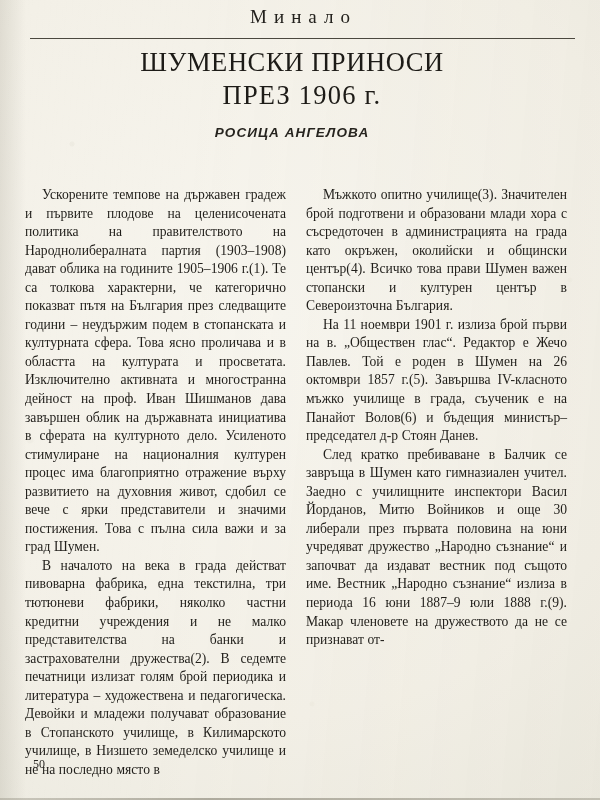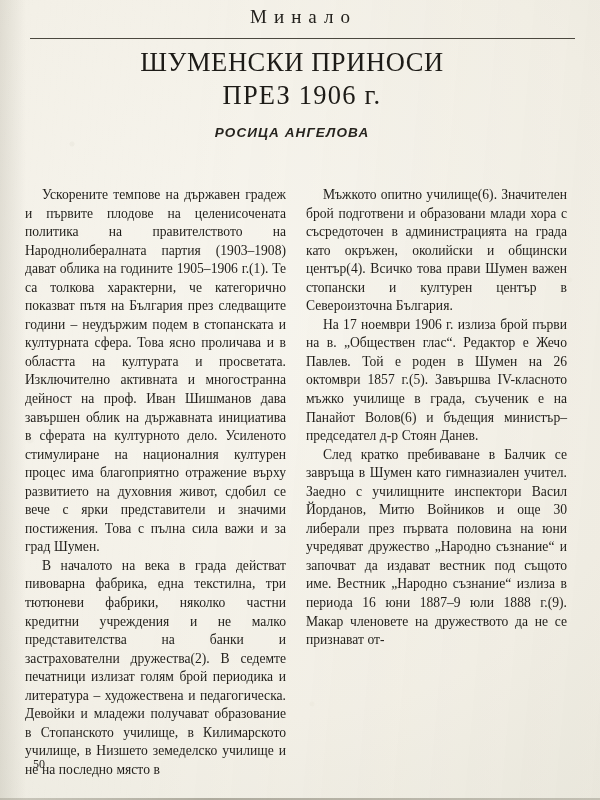--- a/index.html
+++ b/index.html
@@ -161,22 +161,22 @@
     <div class="title-line l3">ПРЕЗ 1906 г.</div>
     <div class="author">РОСИЦА АНГЕЛОВА</div>
   </div>
 
   <div class="columns">
     <div class="col">
       <p>Ускорените темпове на държавен градеж и първите плодове на целенисочената политика на правителството на Народнолибералната партия (1903–1908) дават облика на годините 1905–1906 г.(1). Те са толкова характерни, че категорично показват пътя на България през следващите години – неудържим подем в стопанската и културната сфера. Това ясно проличава и в областта на културата и просветата. Изключително активната и многостранна дейност на проф. Иван Шишманов дава завършен облик на държавната инициатива в сферата на културното дело. Усиленото стимулиране на националния културен процес има благоприятно отражение върху развитието на духовния живот, сдобил се вече с ярки представители и значими постижения. Това с пълна сила важи и за град Шумен.</p>
       <p>В началото на века в града действат пивоварна фабрика, една текстилна, три тютюневи фабрики, няколко частни кредитни учреждения и не малко представителства на банки и застрахователни дружества(2). В седемте печатници излизат голям брой периодика и литература – художествена и педагогическа. Девойки и младежи получават образование в Стопанското училище, в Килимарското училище, в Низшето земеделско училище и не на последно място в</p>
     </div>
     <div class="col">
-      <p>Мъжкото опитно училище(6). Значителен брой подготвени и образовани млади хора с съсредоточен в администрацията на града като окръжен, околийски и общински център(4). Всичко това прави Шумен важен стопански и културен център в Североизточна България.</p>
-      <p>На 17 ноември 1906 г. излиза брой първи на в. „Обществен глас“. Редактор е Жечо Павлев. Той е роден в Шумен на 26 октомври 1857 г.(5). Завършва IV-класното мъжко училище в града, съученик е на Панайот Волов(6) и бъдещия министър–председател д-р Стоян Данев.</p>
+      <p>Мъжкото опитно училище(3). Значителен брой подготвени и образовани млади хора с съсредоточен в администрацията на града като окръжен, околийски и общински център(4). Всичко това прави Шумен важен стопански и културен център в Североизточна България.</p>
+      <p>На 11 ноември 1901 г. излиза брой първи на в. „Обществен глас“. Редактор е Жечо Павлев. Той е роден в Шумен на 26 октомври 1857 г.(5). Завършва IV-класното мъжко училище в града, съученик е на Панайот Волов(6) и бъдещия министър–председател д-р Стоян Данев.</p>
       <p>След кратко пребиваване в Балчик се завръща в Шумен като гимназиален учител. Заедно с училищните инспектори Васил Йорданов, Митю Войников и още 30 либерали през първата половина на юни учредяват дружество „Народно съзнание“ и започват да издават вестник под същото име. Вестник „Народно съзнание“ излиза в периода 16 юни 1887–9 юли 1888 г.(9). Макар членовете на дружеството да не се признават от-</p>
     </div>
   </div>
 
   <div class="folio">50</div>
 
   <div id="bottom-rule"></div>
 </div>
 
 </body></html>

